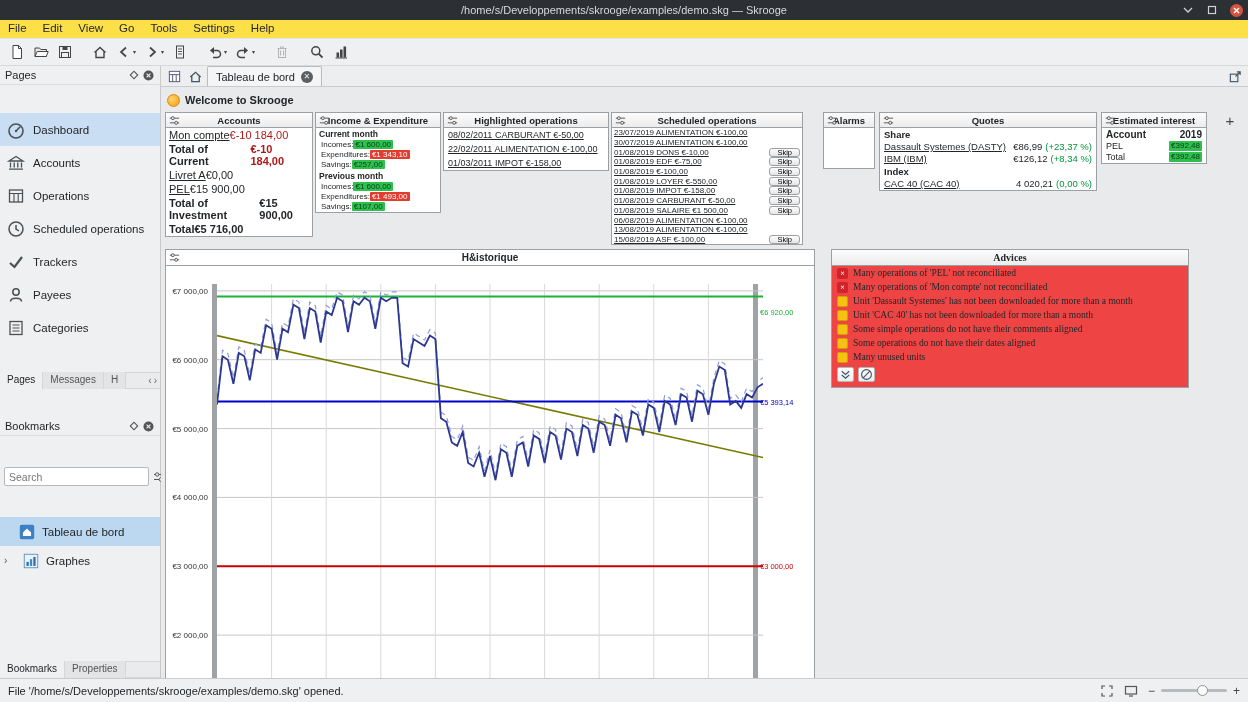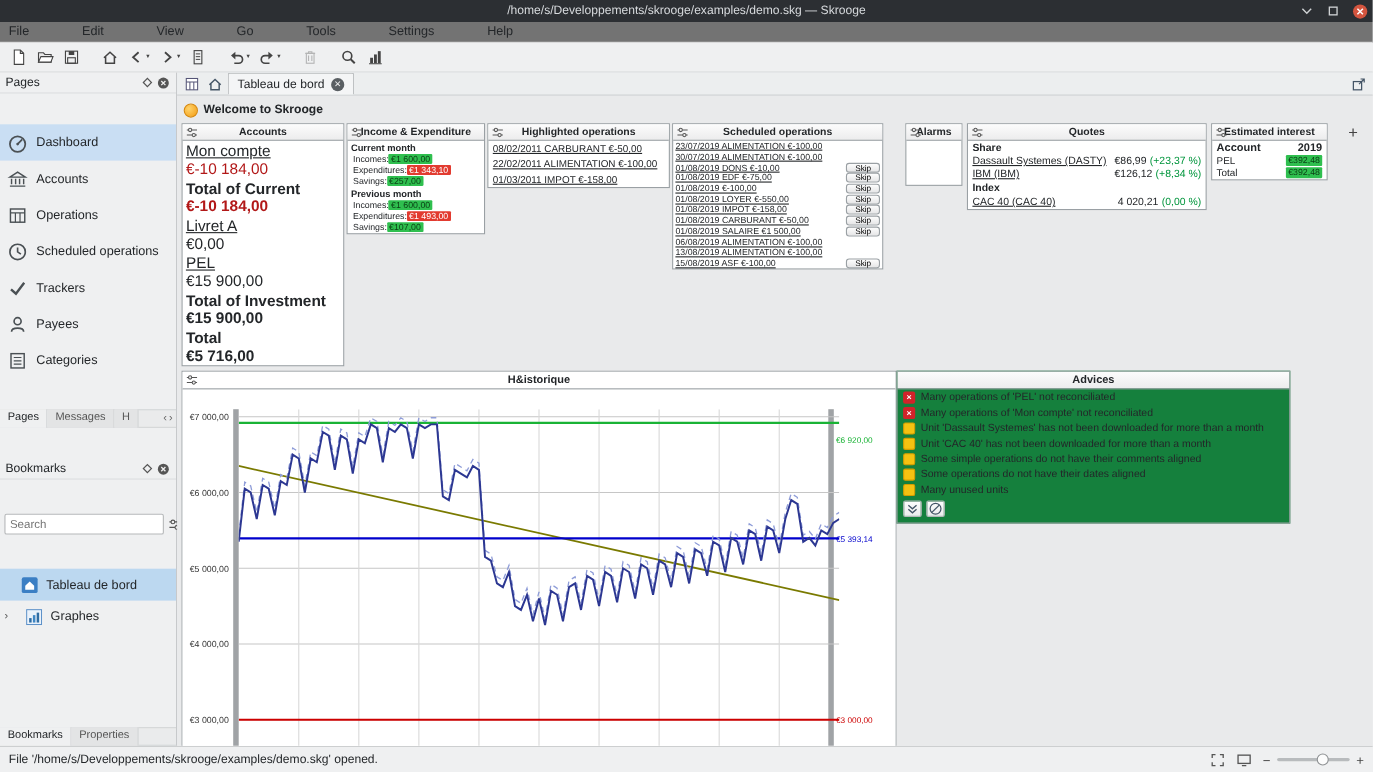--- a/index.html
+++ b/index.html
@@ -4,21 +4,21 @@
 <style>
   html,body{margin:0;padding:0;width:1248px;height:702px;overflow:hidden;
     font-family:"Liberation Sans",sans-serif;background:#eff0f1;color:#232629;}
   *{box-sizing:border-box;}
   
   .titlebar{height:20px;background:#2c2f33;display:flex;align-items:center;color:#d7dadd;font-size:11px;position:relative;}
   .titlebar .title{flex:1;text-align:center;}
   .winbtns{position:absolute;right:4px;top:0;height:20px;display:flex;align-items:center;gap:8px;}
   .winbtn{width:16px;height:16px;display:flex;align-items:center;justify-content:center;cursor:pointer;}
   
-  .menubar{height:19px;background:#737373;border-bottom:1px solid #e3e4e5;display:flex;align-items:center;font-size:11.5px;gap:32px;}
+  .menubar{height:19px;background:#fde047;border-bottom:1px solid #e3e4e5;display:flex;align-items:flex-end;font-size:11.5px;}
   .menubar .mitem{padding:0 8px;height:19px;line-height:19px;cursor:default;}
   .toolbar{height:27px;background:#eff0f1;border-bottom:1px solid #d6d8d9;display:flex;align-items:center;padding:0 6px;gap:2px;}
   .tbtn{border:none;background:transparent;padding:2px 3px;display:flex;align-items:center;gap:1px;cursor:pointer;}
   .tbtn.disabled{opacity:.38;}
   .caret{font-size:6px;color:#444;line-height:6px;}
   .tsep{width:9px;}
   
   .main{display:flex;height:612px;}
   .dock{width:161px;background:#eff0f1;border-right:1px solid #c7c9cb;display:flex;flex-direction:column;gap:28px;}
   .panel-header{height:19px;display:flex;align-items:center;font-size:11px;padding:0 5px;border-bottom:1px solid #dcdedf;}
@@ -52,21 +52,21 @@
   .widget{background:#fff;border:1px solid #9aa0a4;}
   .widget-header{position:relative;height:15px;background:linear-gradient(#fcfcfc,#ececed);border-bottom:1px solid #9aa0a4;font-weight:bold;font-size:9.5px;text-align:center;line-height:15px;cursor:default;}
   .whicon{position:absolute;left:2px;top:1px;}
   .w-accounts{width:148px;}
   .w-ie{width:126px;}
   .w-high{width:166px;}
   .w-sched{width:192px;margin-right:18px;}
   .w-alarms{width:52px;}
   .w-quotes{width:218px;margin-left:2px;}
   .w-est{width:106px;margin-left:2px;}
-  .acc-row{display:flex;font-size:14px;padding:1px 3px;flex-direction:column;}
+  .acc-row{display:flex;font-size:11px;padding:1px 3px;}
   .acc-row .nm.link{text-decoration:underline;}
   .acc-row.bold{font-weight:bold;}
   .neg{color:#b21818;}
   .ie-sec{font-size:8.5px;font-weight:bold;padding:1px 3px;}
   .ie-row{display:flex;align-items:center;font-size:8px;padding:0 3px 1px 5px;}
   .badge{font-size:8px;padding:0 2px;border-radius:1px;}
   .badge.inc{background:#2fbf4f;color:#0a3d14;}
   .badge.exp{background:#e23b30;color:#fff;}
   .hi-row{font-size:9px;text-decoration:underline;padding:2px 4px;cursor:pointer;}
   .sc-row{display:flex;align-items:center;font-size:8px;padding:0 2px;height:9.7px;}
@@ -85,21 +85,21 @@
   
   .row2{display:flex;align-items:flex-start;margin-top:4px;}
   .chart-widget{width:650px;}
   .chart-header{position:relative;height:16px;border-bottom:1px solid #9aa0a4;background:#fff;font-weight:bold;font-size:10px;text-align:center;line-height:16px;}
   .chart-body{display:flex;padding-top:18px;background:#fff;}
   .ylabels{width:46px;position:relative;height:420px;}
   .ylabel{position:absolute;right:4px;font-size:8px;color:#333;}
   .plot{width:546px;height:420px;position:relative;border-left:5px solid #a0a3a6;border-right:5px solid #a0a3a6;background:#fff;}
   .rlabels{width:46px;position:relative;height:420px;}
   .rlabel{position:absolute;left:2px;font-size:7.5px;white-space:nowrap;}
-  .advices{width:358px;margin-left:0;background:#15803d;border:1px solid #9aa0a4;}
+  .advices{width:358px;margin-left:16px;background:#ef4444;border:1px solid #9aa0a4;font-family:Liberation Serif, serif;}
   .adv-header{height:16px;border-bottom:1px solid #9aa0a4;background:linear-gradient(#fcfcfc,#ececed);font-weight:bold;font-size:10px;text-align:center;line-height:16px;}
   .adv-row{display:flex;align-items:center;gap:5px;padding:1.5px 5px;font-size:9.5px;cursor:pointer;}
   .advicon{width:11px;height:11px;border-radius:2px;flex:0 0 11px;display:flex;align-items:center;justify-content:center;font-size:8px;font-weight:bold;}
   .advicon.high{background:#d1232a;color:#fff;}
   .advicon.med{background:#f5c211;border:1px solid #d69d00;}
   .adv-actions{display:flex;gap:4px;padding:3px 5px 5px 5px;}
   .adv-abtn{width:17px;height:15px;border:1px solid #b5b8ba;border-radius:2px;background:linear-gradient(#fdfdfd,#ececed);display:flex;align-items:center;justify-content:center;cursor:pointer;padding:0;}
   
   .statusbar{height:24px;background:#eff0f1;border-top:1px solid #c9cbcc;display:flex;align-items:center;font-size:11px;padding:0 8px;gap:10px;}
   .statusbar .msg{flex:1;}

